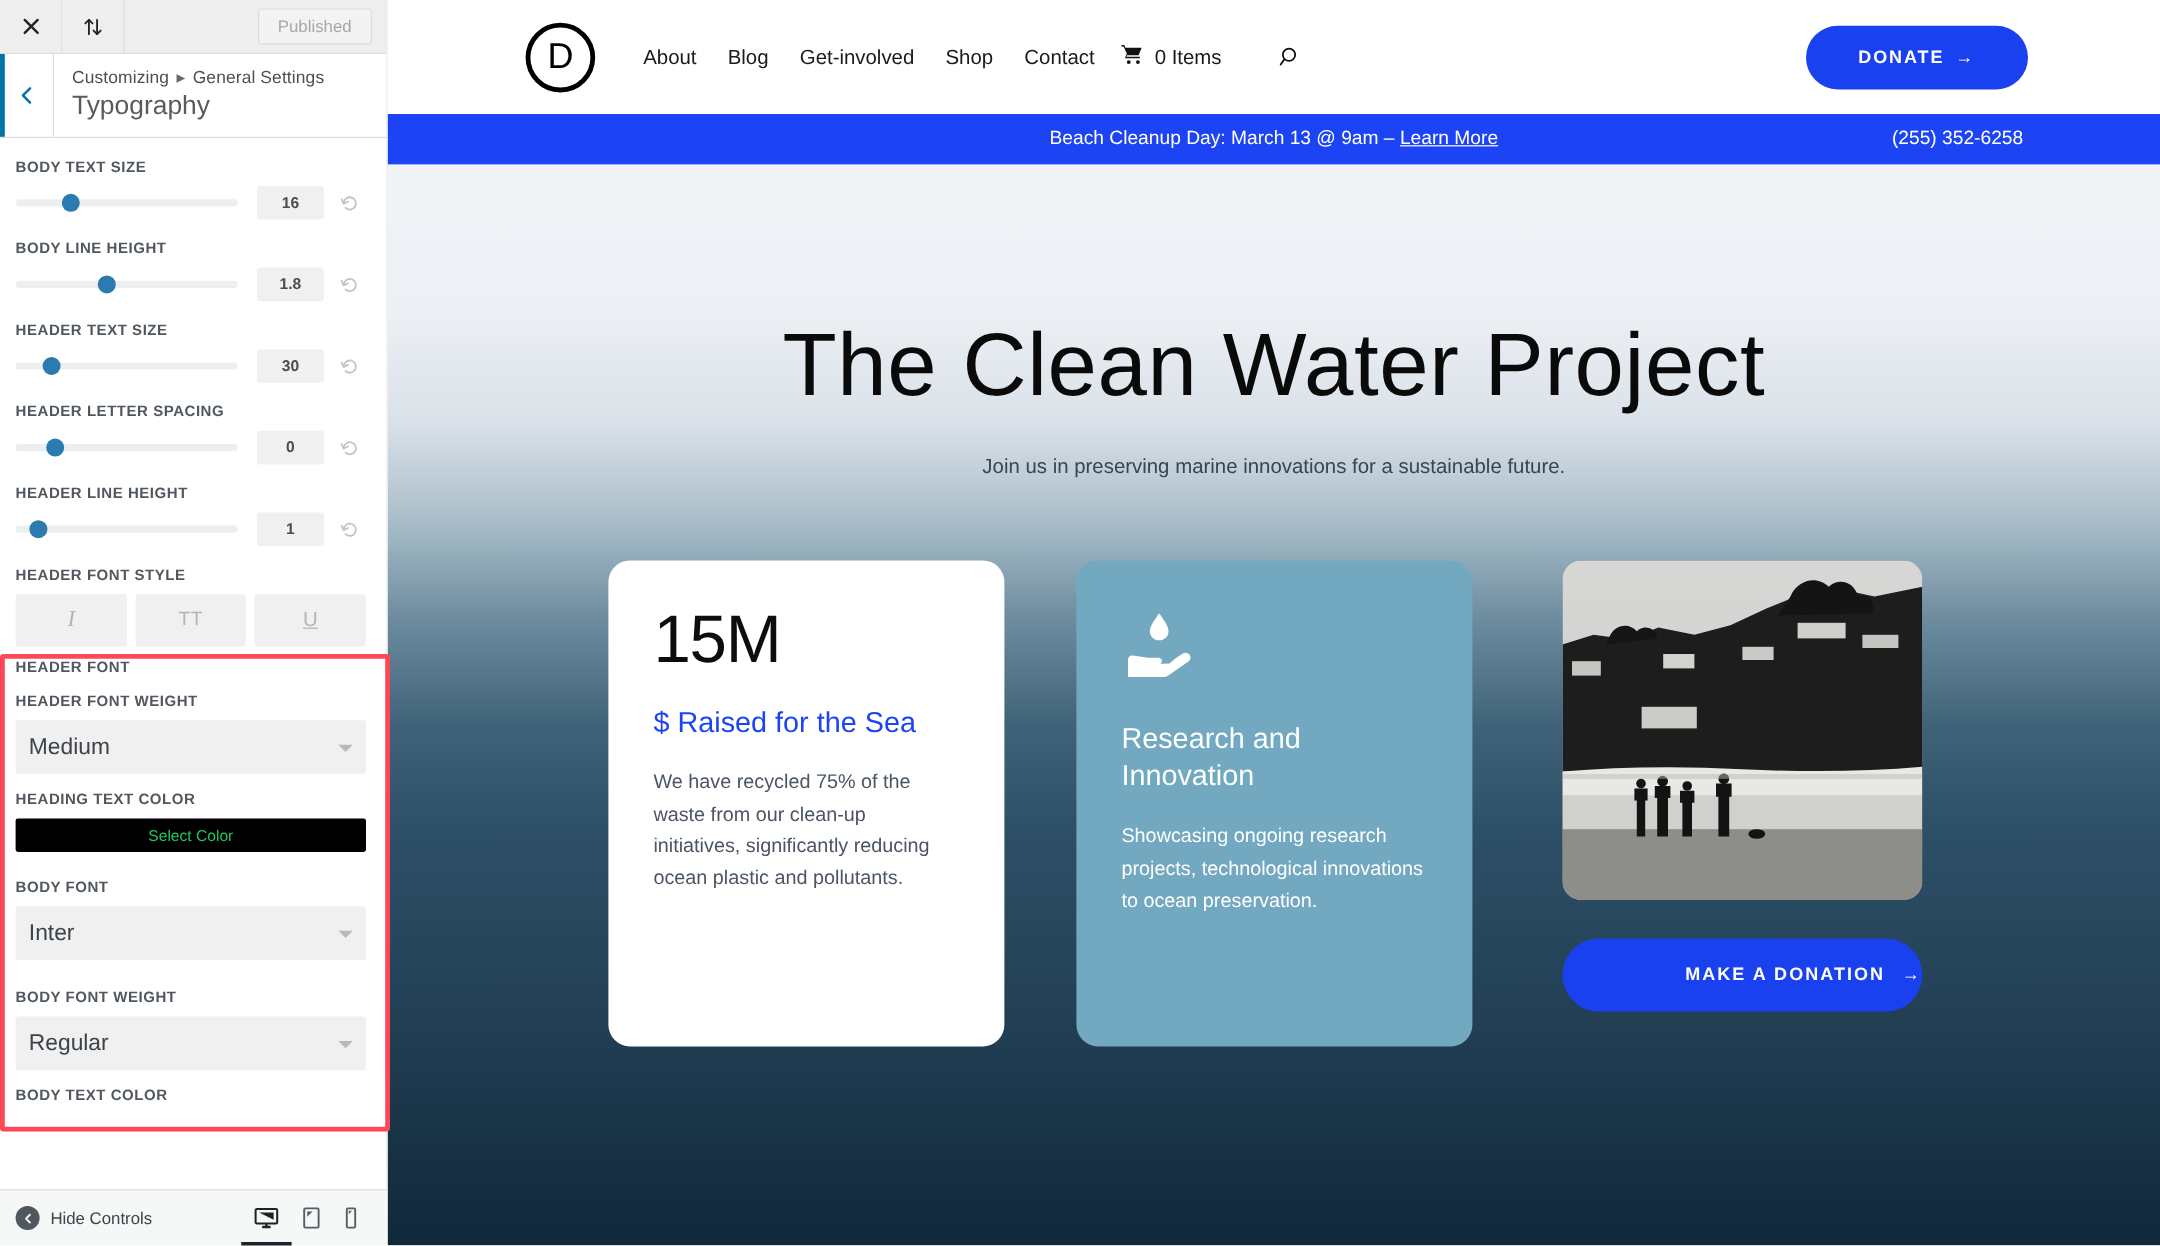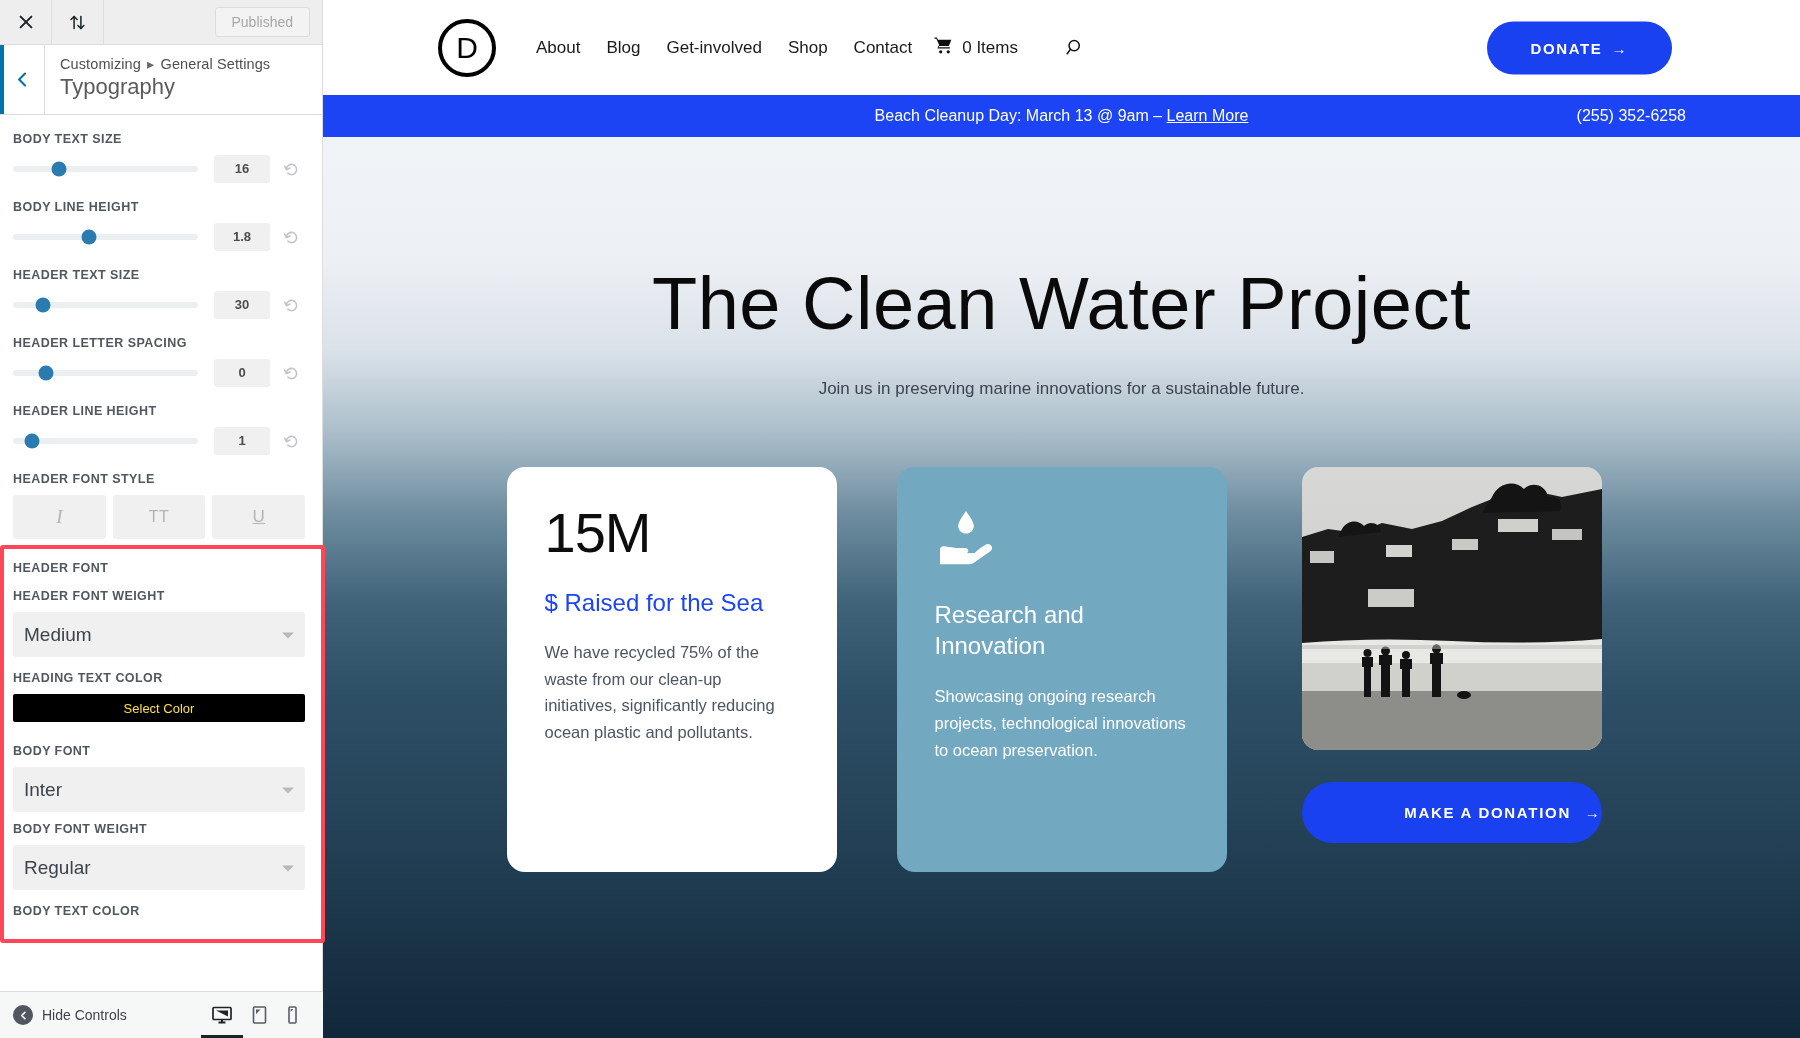--- a/index.html
+++ b/index.html
@@ -107,21 +107,21 @@
     border-radius: 3px; display: flex; align-items: center;
     padding: 0 30px 0 11px; font-size: 19px; color: #3c434a; cursor: pointer;
   }
   .select-box .caret {
     position: absolute; right: 11px; top: 50%; transform: translateY(-40%);
     width: 0; height: 0; border-left: 6px solid transparent;
     border-right: 6px solid transparent; border-top: 6px solid #b9b9b9;
   }
   .color-btn {
     height: 28px; background: #000; border-radius: 2px;
-    color: #fde047; font-size: 13px; display: flex; align-items: center;
+    color: #22c55e; font-size: 13px; display: flex; align-items: center;
     justify-content: center; cursor: pointer;
   }
 
   
   .highlight {
     position: absolute; left: 0; top: 0; border: 4px solid #ff4757;
     border-radius: 3px; pointer-events: none; z-index: 30;
   }
 
   .cz-footer {
@@ -159,21 +159,21 @@
   }
   .nav-links { display: flex; align-items: center; gap: 26px; }
   .nav-links a {
     font-size: 17px; color: #1a1a1a; text-decoration: none; cursor: pointer;
   }
   .cart-link { display: flex; align-items: center; gap: 9px; cursor: pointer; font-size: 17px; color: #1a1a1a; }
   .cart-link svg { width: 19px; height: 19px; }
   .search-ico { margin-left: 22px; cursor: pointer; display: flex; align-items: center; }
   .search-ico svg { width: 19px; height: 19px; }
   .donate-btn {
-    position: absolute; right: 128px; top: 50%; transform: translateY(-50%);
+    position: absolute; right: 110px; top: 50%; transform: translateY(-50%);
     background: #1a41f0; color: #fff; border-radius: 999px;
     padding: 18px 44px; font-size: 15px; font-weight: bold; letter-spacing: 1.6px;
     cursor: pointer; display: flex; align-items: center; gap: 9px;
   }
 
   .announce {
     height: 42px; background: #1c44f5; display: flex; align-items: center;
     position: relative; z-index: 4;
   }
   .announce .msg {
@@ -367,21 +367,21 @@
             <div class="slider-value">1</div>
             <div class="slider-reset">
               <svg viewBox="0 0 20 20" fill="none" stroke="#c3c4c7" stroke-width="1.8" stroke-linecap="round" stroke-linejoin="round">
                 <path d="M4 10a6 6 0 1 1 1.8 4.3"></path>
                   <polyline points="2,6 4,10.3 8.2,8.3"></polyline>
               </svg>
             </div>
           </div>
         </div>
 
-        <div class="ctrl" style="margin-bottom:22px;">
+        <div class="ctrl" style="margin-bottom:10px;">
           <div class="ctrl-label">HEADER FONT STYLE</div>
           <div class="fontstyle-row">
             <div class="fontstyle-btn italic">I</div>
             <div class="fontstyle-btn caps">TT</div>
             <div class="fontstyle-btn under">U</div>
           </div>
         </div>
 
         <div class="ctrl" style="margin-bottom:14px;">
           <div class="ctrl-label">HEADER FONT</div>
@@ -393,21 +393,21 @@
             <span>Medium</span>
             <span class="caret"></span>
           </div>
         </div>
 
         <div class="ctrl" style="margin-bottom:22px;">
           <div class="ctrl-label">HEADING TEXT COLOR</div>
           <div class="color-btn">Select Color</div>
         </div>
 
-        <div class="ctrl" style="margin-bottom:10px;">
+        <div class="ctrl" style="margin-bottom:24px;">
           <div class="ctrl-label">BODY FONT</div>
           <div class="select-box">
             <span>Inter</span>
             <span class="caret"></span>
           </div>
         </div>
 
         <div class="ctrl" style="margin-bottom:14px;">
           <div class="ctrl-label">BODY FONT WEIGHT</div>
           <div class="select-box">

